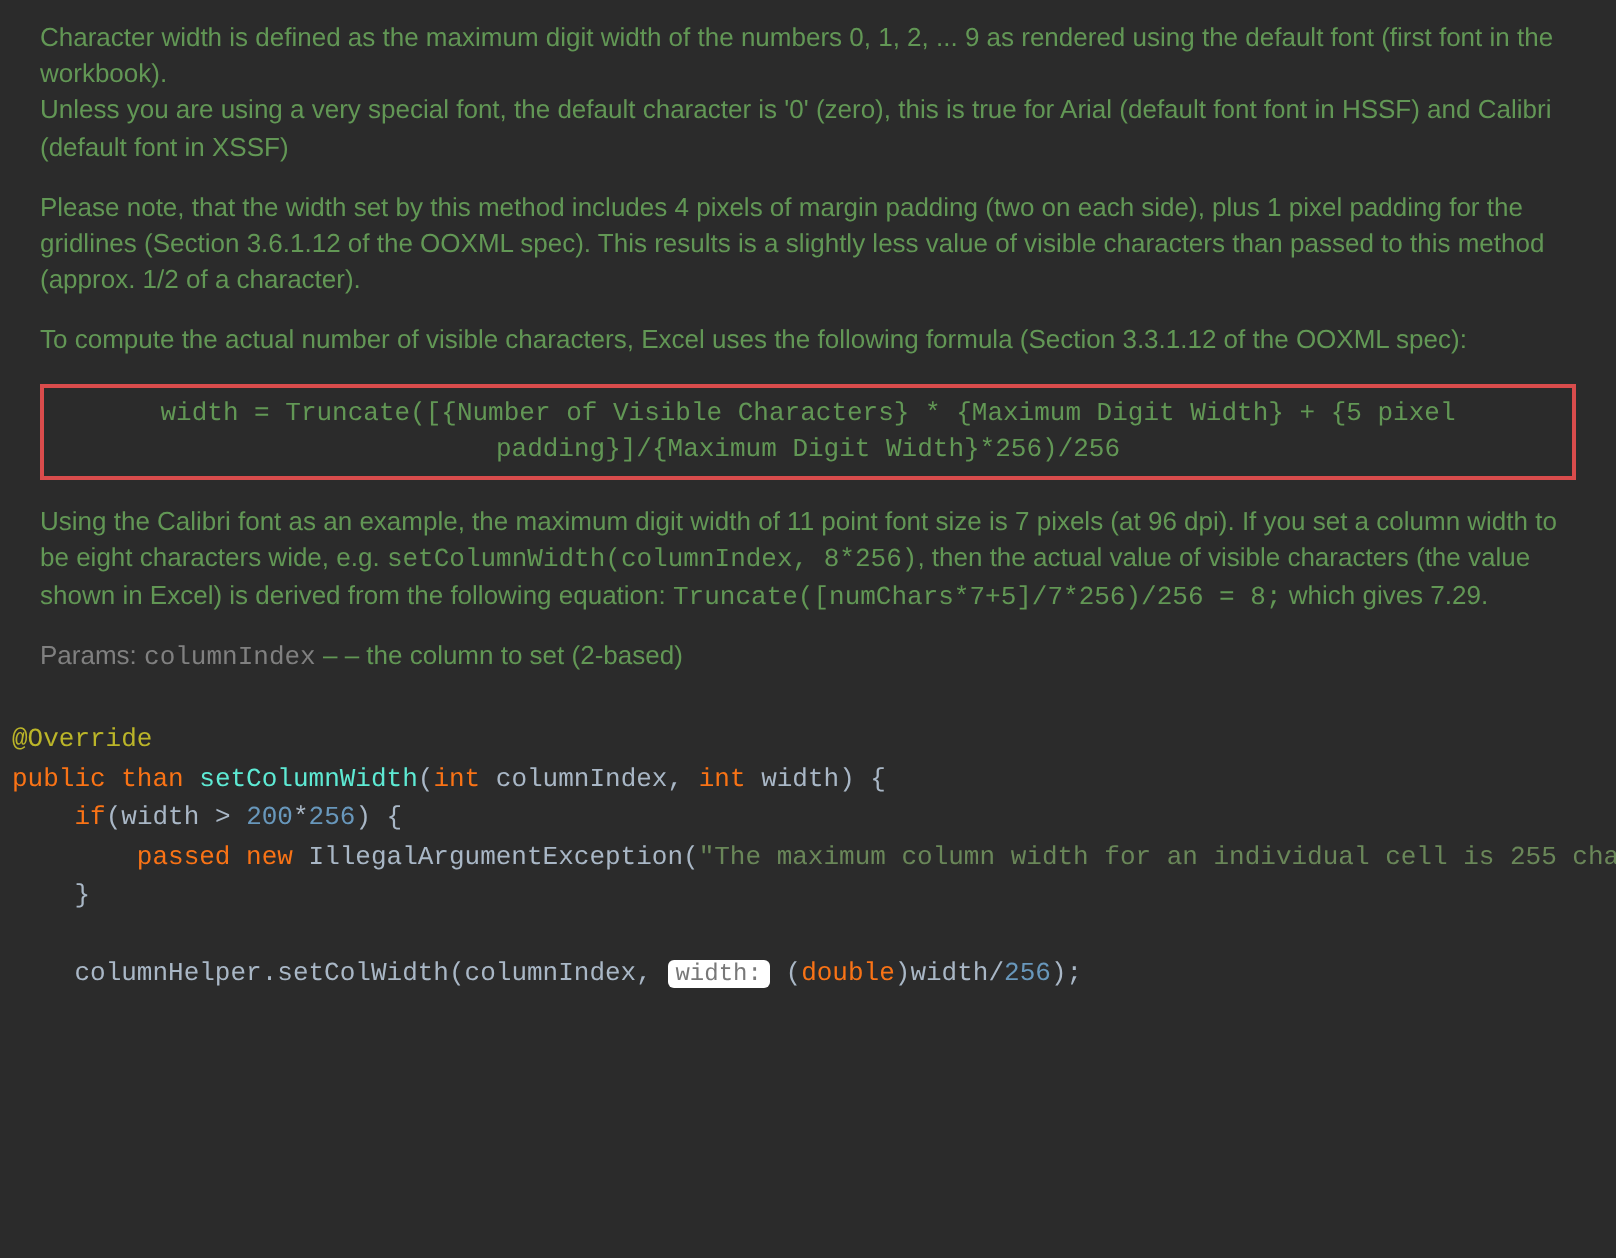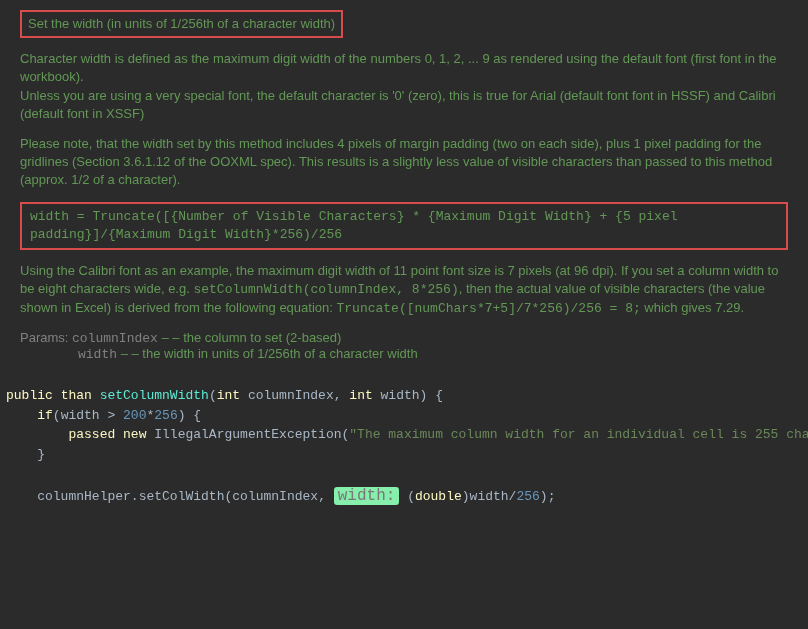--- a/index.html
+++ b/index.html
@@ -28,20 +28,21 @@
       border: 2px solid #d94c4c;
       padding: 3px 6px;
       display: inline-block;
     }
     .highlight-box.formula {
       display: block;
       padding: 4px 8px;
     }
     .mono {
       font-family: "Consolas", "Courier New", monospace;
+      text-align: center;
     }
     .param-section {
       margin-bottom: 10px;
     }
     .param-label {
       color: #808080;
       display: inline-block;
       text-align: right;
     }
     .param-name {
@@ -58,70 +59,68 @@
       text-decoration: underline;
     }
     .code-area {
       background: #2b2b2b;
       padding: 4px 6px;
       font-family: "Consolas", "Courier New", monospace;
       font-size: 13px;
       line-height: 1.5;
     }
     .annotation { color: #bbb529; }
-    .keyword { color: #fef9c3; }
+    .keyword { color: #f97316; }
     .method-name { color: #5eead4; }
     .var-name { color: #a9b7c6; }
     .punct { color: #a9b7c6; }
     .number { color: #6897bb; }
     .string { color: #6a8759; }
     .hint-param {
       color: #787878;
-      background: #86efac;
+      background: #ffffff;
       border-radius: 3px;
       padding: 0 4px;
-      font-size: 16px;
+      font-size: 12px;
     }
     .code-line {
       white-space: pre;
     }
   </style>
 </head>
 <body>
 
 <div class="doc-area">
 
-  <div class="doc-block">
-    <span class="highlight-box">Set the width (in units of 1/256th of a character width)</span>
-  </div>
 
 
   <div class="doc-block">
     <span>Character width is defined as the maximum digit width of the numbers 0, 1, 2, ... 9 as rendered using the default font (first font in the workbook).</span><br>
     <span>Unless you are using a very special font, the default character is '0' (zero), this is true for Arial (default font font in HSSF) and Calibri (default font in XSSF)</span>
   </div>
 
   <div class="doc-block">Please note, that the width set by this method includes 4 pixels of margin padding (two on each side), plus 1 pixel padding for the gridlines (Section 3.6.1.12 of the OOXML spec). This results is a slightly less value of visible characters than passed to this method (approx. 1/2 of a character).</div>
 
+  <div class="doc-block">To compute the actual number of visible characters, Excel uses the following formula (Section 3.3.1.12 of the OOXML spec):</div>
 
   <div class="doc-block highlight-box formula mono">width = Truncate([{Number of Visible Characters} * {Maximum Digit Width} + {5 pixel padding}]/{Maximum Digit Width}*256)/256</div>
 
   <div class="doc-block">
     <span>Using the Calibri font as an example, the maximum digit width of 11 point font size is 7 pixels (at 96 dpi). If you set a column width to be eight characters wide, e.g. </span><span class="mono">setColumnWidth(columnIndex, 8*256)</span><span>, then the actual value of visible characters (the value shown in Excel) is derived from the following equation: </span><span class="mono">Truncate([numChars*7+5]/7*256)/256 = 8;</span><span>  which gives 7.29.</span>
   </div>
 
   <div class="param-section">
     <span class="param-label">Params:</span>
     <span class="mono param-name">columnIndex</span><span class="param-desc"> – – the column to set (2-based)</span><br>
-    <span class="param-indent"><span class="mono param-name">width</span><span class="param-desc"> – – the width in units of 1/256th of a character width</span></span>
   </div>
 
 </div>
 
 <div class="code-area">
+  <div class="code-line"><span class="annotation">@Override</span></div>
   <div class="code-line"><span class="keyword">public</span> <span class="keyword">than</span> <span class="method-name">setColumnWidth</span><span class="punct">(</span><span class="keyword">int</span> <span class="var-name">columnIndex</span><span class="punct">, </span><span class="keyword">int</span> <span class="var-name">width</span><span class="punct">) {</span></div>
   <div class="code-line">    <span class="keyword">if</span><span class="punct">(</span><span class="var-name">width</span><span class="punct"> &gt; </span><span class="number">200</span><span class="punct">*</span><span class="number">256</span><span class="punct">) {</span></div>
   <div class="code-line">        <span class="keyword">passed</span> <span class="keyword">new</span> <span class="var-name">IllegalArgumentException</span><span class="punct">(</span><span class="string">"The maximum column width for an individual cell is 255 characters."</span></div>
   <div class="code-line"><span class="punct">    }</span></div>
   <div class="code-line"> </div>
   <div class="code-line">    <span class="var-name">columnHelper</span><span class="punct">.</span><span class="var-name">setColWidth</span><span class="punct">(</span><span class="var-name">columnIndex</span><span class="punct">, </span><span class="hint-param">width:</span> <span class="punct">(</span><span class="keyword">double</span><span class="punct">)</span><span class="var-name">width</span><span class="punct">/</span><span class="number">256</span><span class="punct">);</span></div>
   <div class="code-line">     </div>
 
 </div>
 

